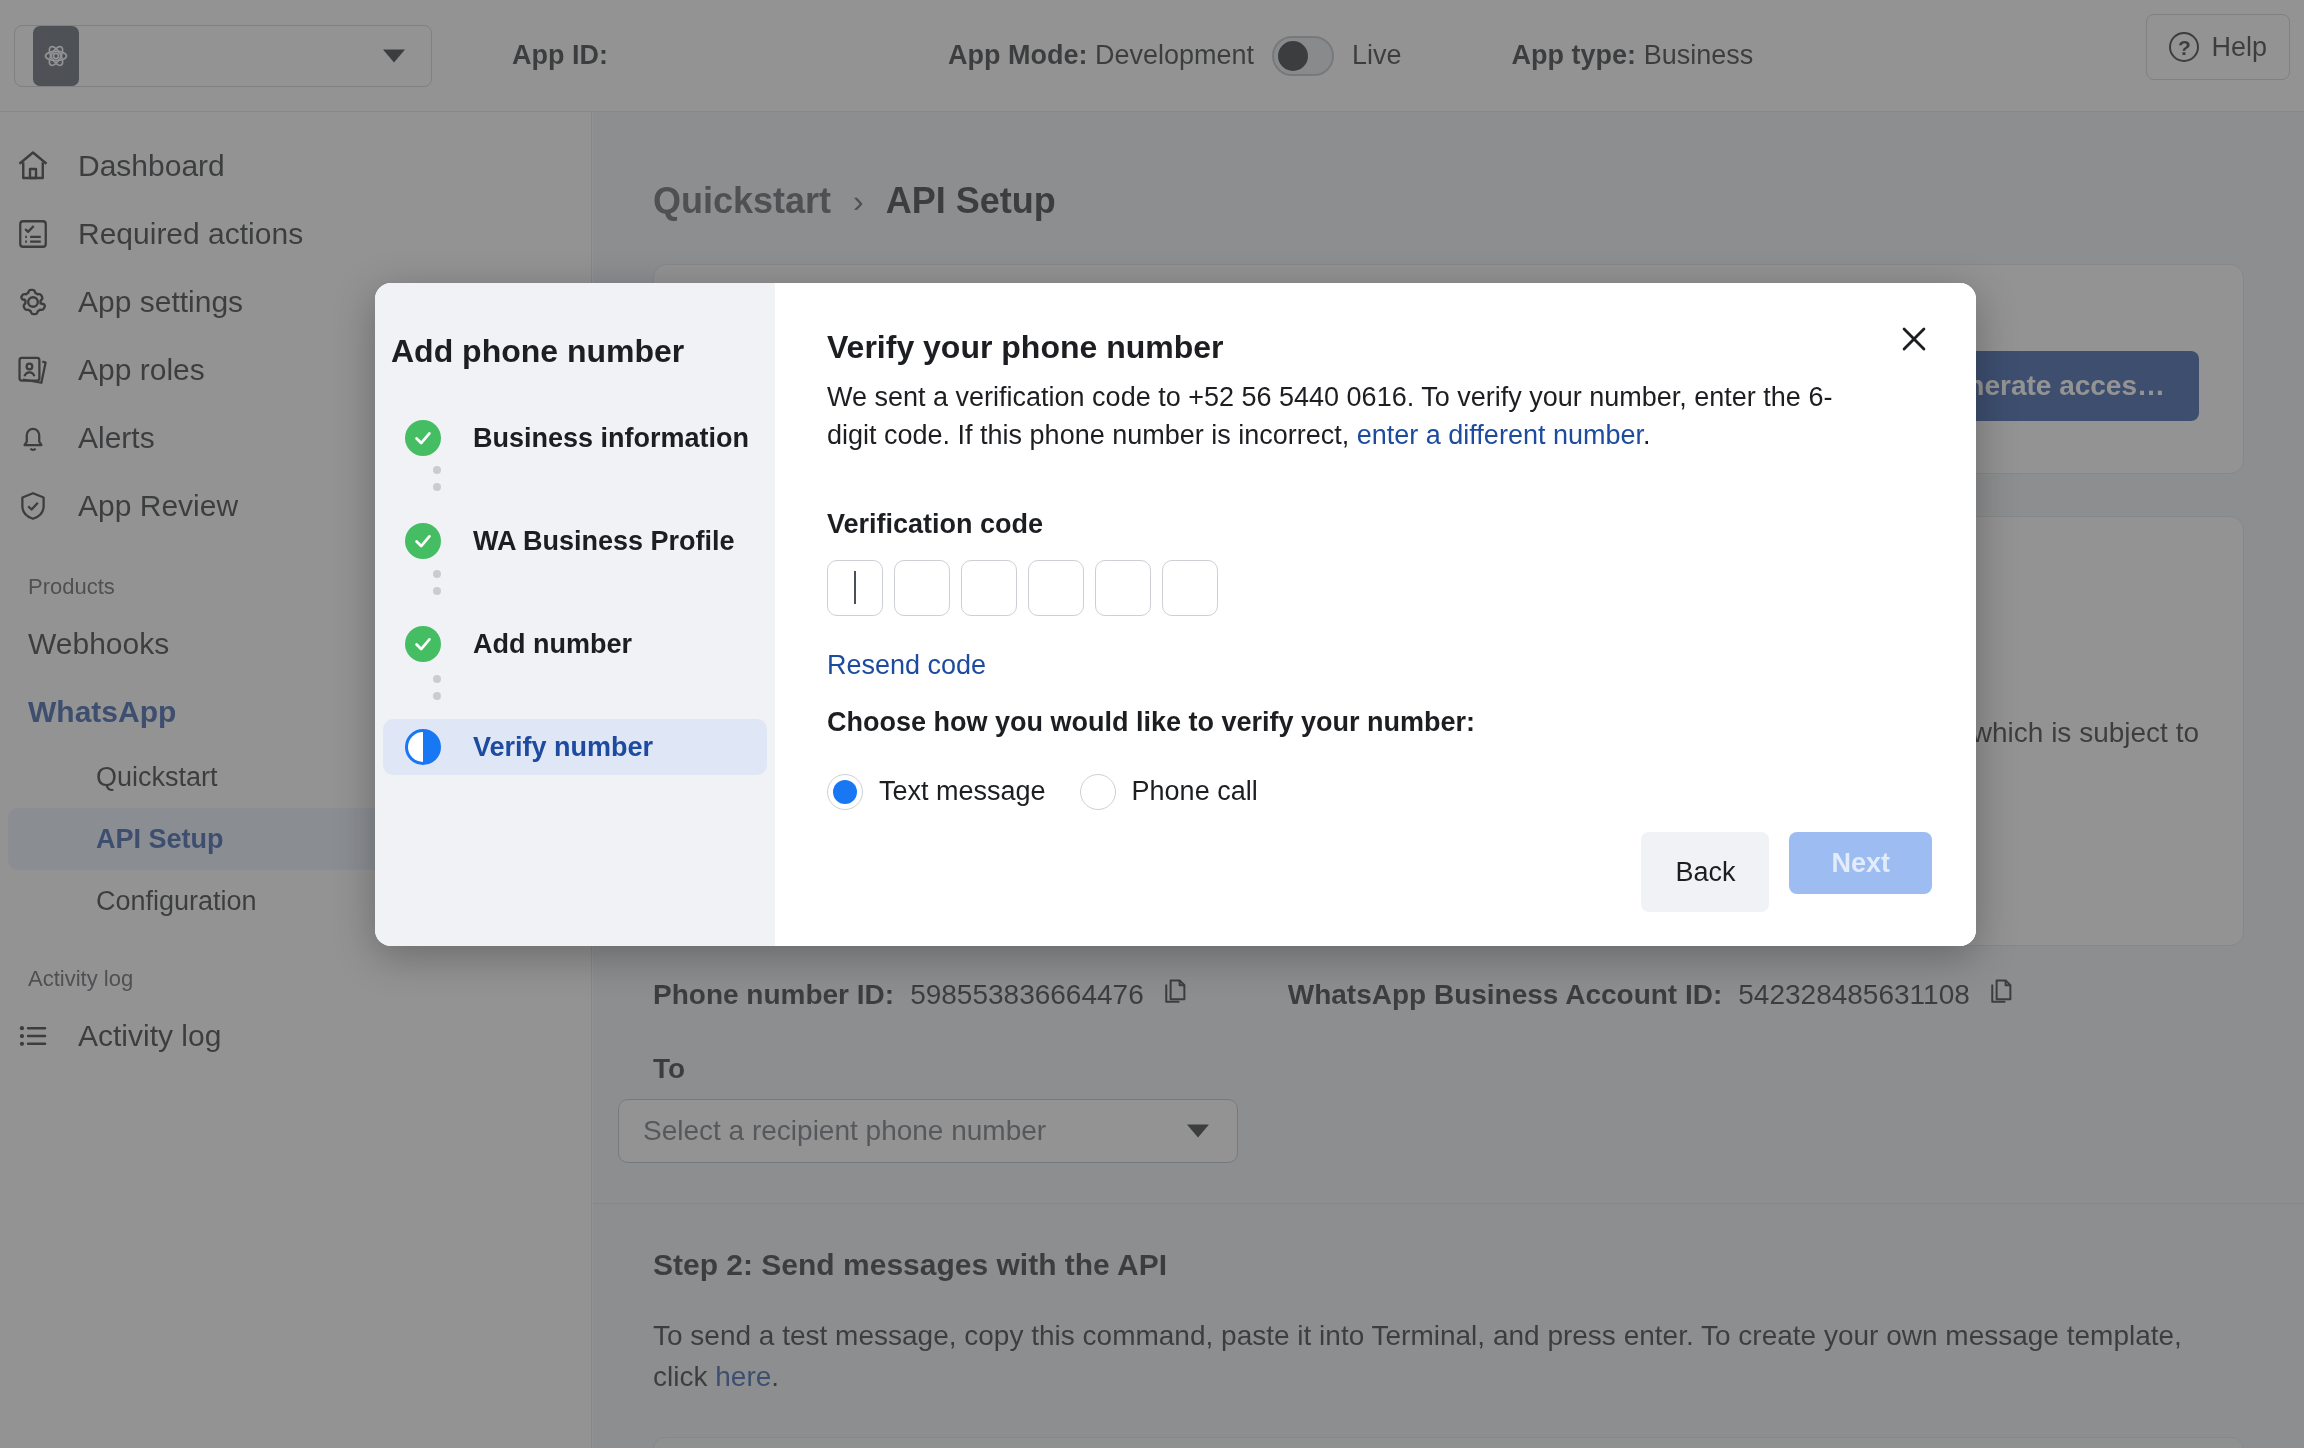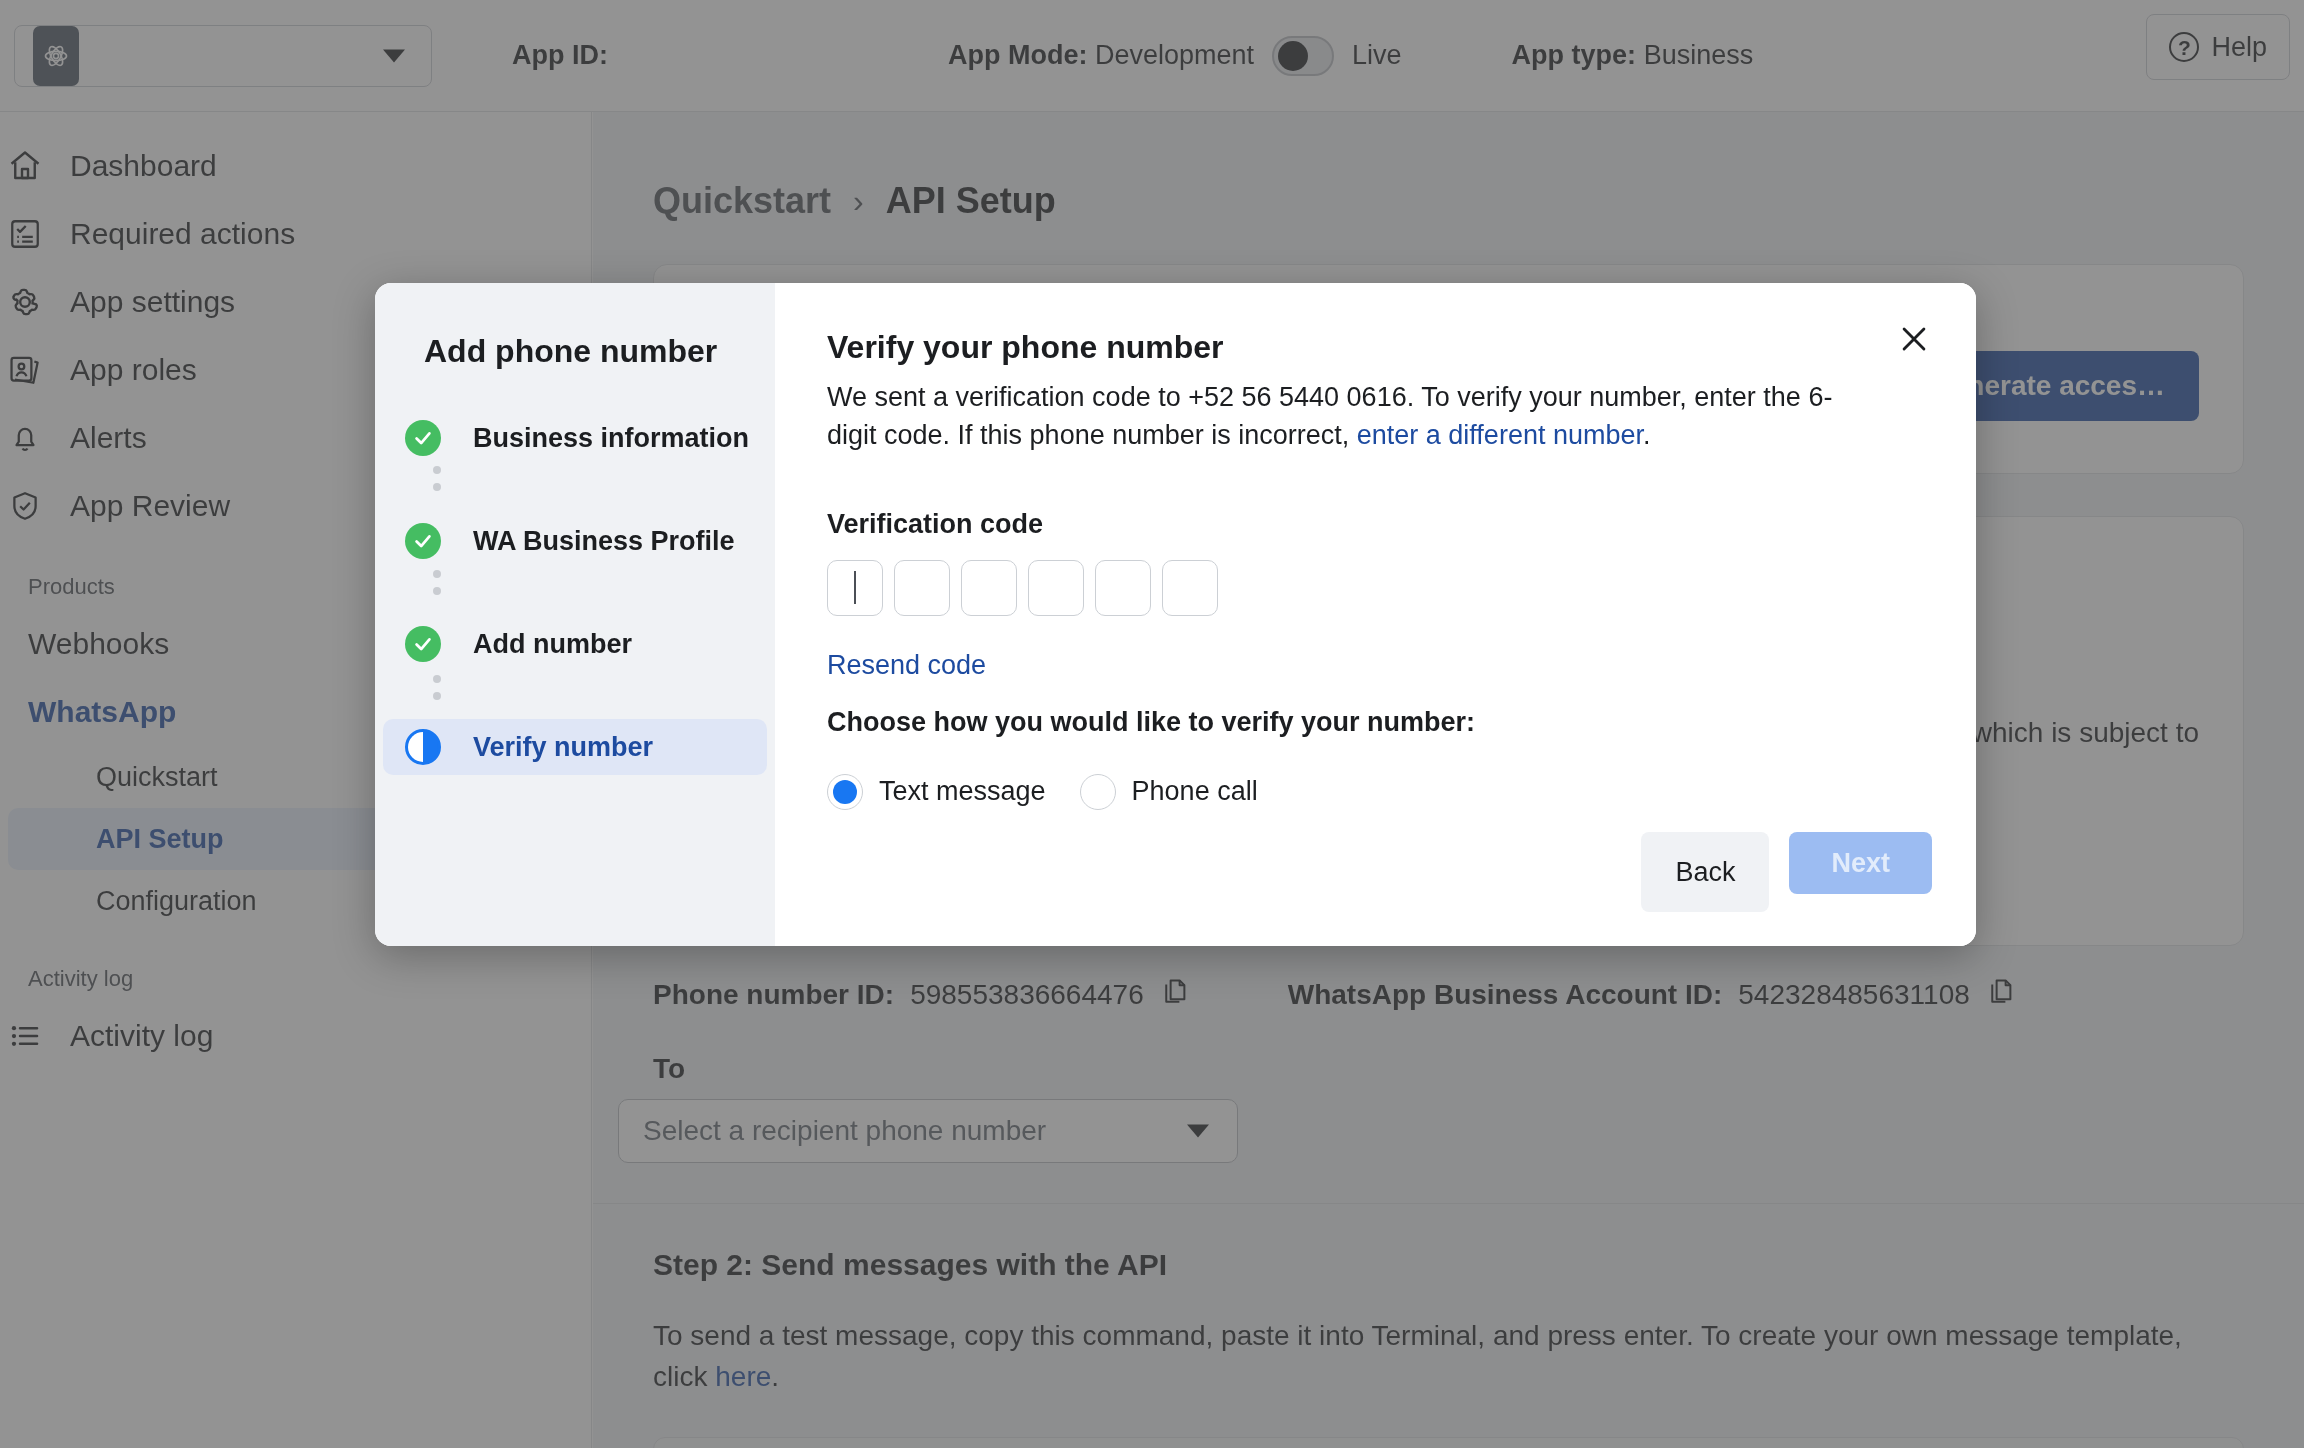--- a/index.html
+++ b/index.html
@@ -80,21 +80,21 @@
   
   .sidebar {
     position: absolute; left: 0; top: 112px;
     width: 592px; height: 1336px;
     background: #ffffff;
     border-right: 1px solid #dddfe2;
     padding-top: 20px;
   }
   .nav-item {
     height: 68px; display: flex; align-items: center;
-    padding-left: 6px; gap: 26px;
+    padding-left: 14px; gap: 26px;
     font-size: 30px; color: #1c1e21;
   }
   .nav-item .ico { width: 38px; height: 38px; flex: 0 0 38px;
                    display:flex; align-items:center; justify-content:center; }
   .nav-section {
     font-size: 22px; color: #4b4f56;
     padding-left: 28px; margin-top: 34px; margin-bottom: 10px;
   }
   .nav-plain {
     height: 68px; display: flex; align-items: center;
@@ -222,21 +222,21 @@
     display: flex;
     overflow: hidden;
   }
   .modal-left {
     width: 400px; flex: 0 0 400px;
     background: #f0f2f5;
     padding: 50px 0 0 0;
   }
   .modal-left h2 {
     font-size: 32px; font-weight: 700; color: #1c1e21;
-    padding-left: 49px; margin-bottom: 40px;
+    padding-left: 16px; margin-bottom: 40px;
   }
   .steps { position: relative; }
   .step-row {
     display: flex; align-items: center;
     gap: 32px; height: 56px;
     padding-left: 22px;
     margin: 0 8px; border-radius: 10px;
     position: relative; z-index: 2;
   }
   .step-row.current { background: #dfe6f6; }

